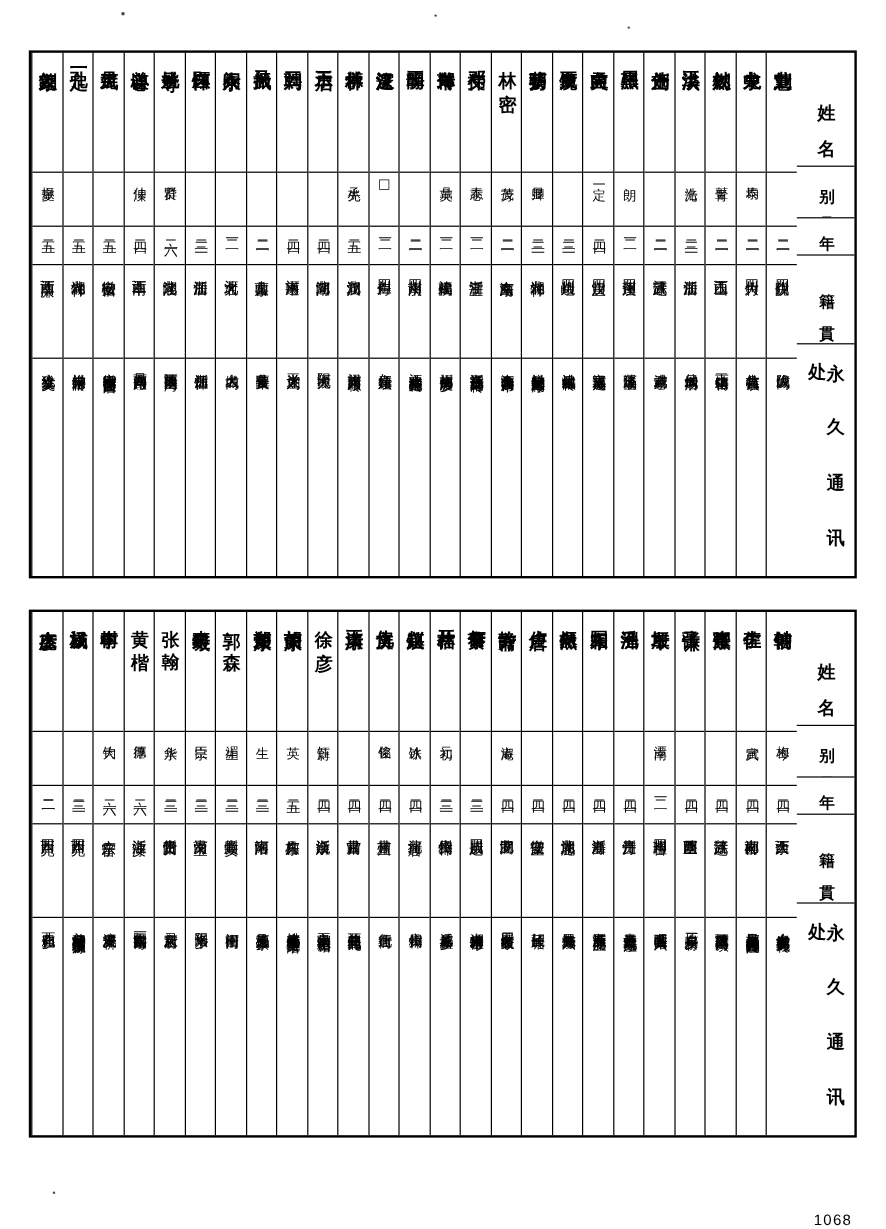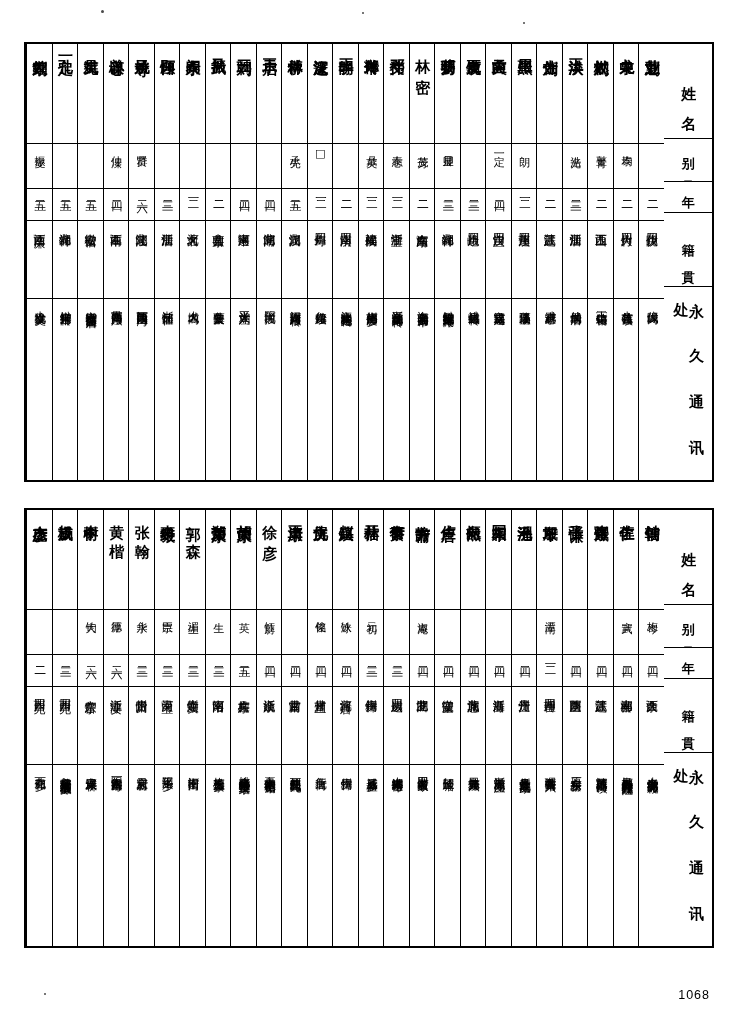--- a/index.html
+++ b/index.html
@@ -74,21 +74,21 @@
   
   .hdr .cell{justify-content:center;align-items:center;}
   .hdr .v{font-weight:bold;}
   .hdr-name{font-size:15px;letter-spacing:6px;}
   .hdr-alias{font-size:13px;letter-spacing:4px;}
   .hdr-age{font-size:13px;letter-spacing:3px;}
   .hdr-native{font-size:13px;letter-spacing:6px;}
   .hdr-addr{font-size:15px;letter-spacing:14px;}
 
   .pageno{
-    position:absolute;right:28px;bottom:22px;
+    position:absolute;right:28px;bottom:0;
     font-size:12.5px;font-family:"Liberation Sans",sans-serif;
     letter-spacing:1px;
   }
 </style>
 </head>
 <body>
 
 <div class="page">
 
   <div class="speck" style="left:101px;top:10px;width:3px;height:3px;"></div>

